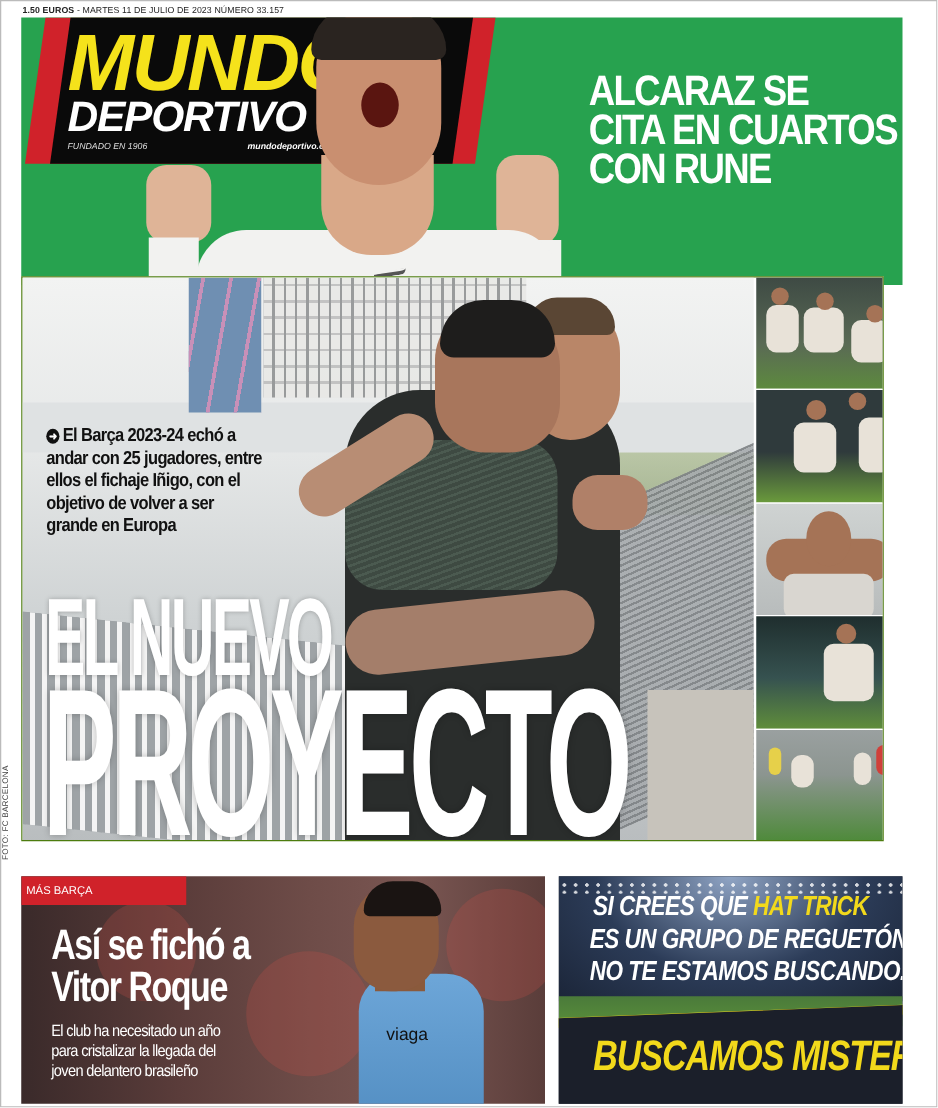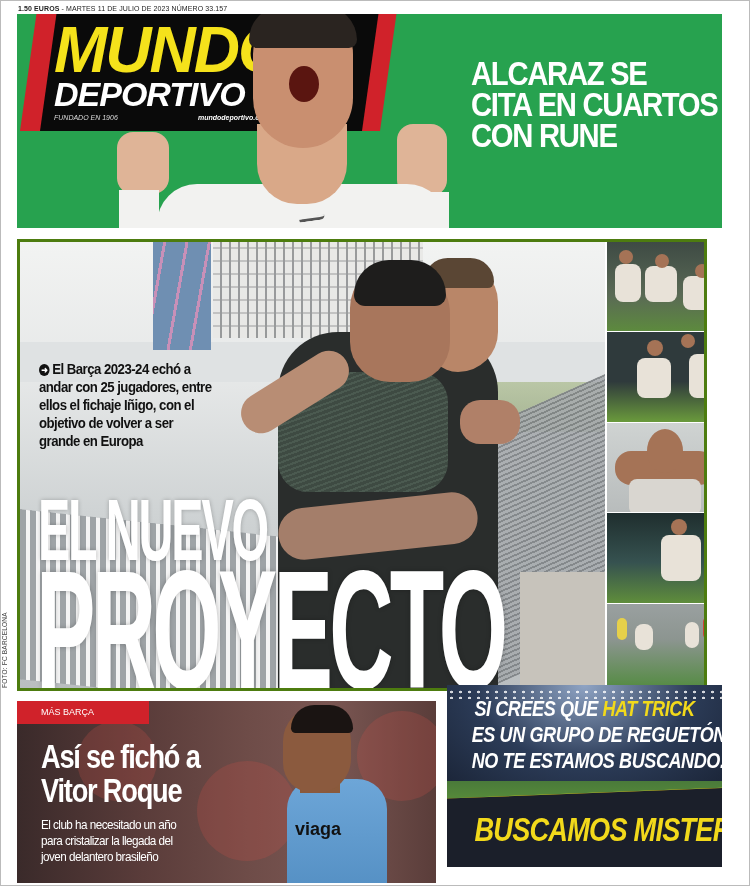--- a/index.html
+++ b/index.html
@@ -30,21 +30,21 @@
 .fig .fistR{position:absolute;left:280px;top:110px;width:50px;height:72px;background:#dfb497;border-radius:16px;}
 .fig .armL{position:absolute;left:2px;top:176px;width:40px;height:40px;background:#f2f2f0;}
 .fig .armR{position:absolute;left:292px;top:178px;width:40px;height:40px;background:#f2f2f0;}
 .fig .swoosh{position:absolute;left:182px;top:202px;width:26px;height:5px;border-bottom:3px solid #555;border-radius:0 0 20px 6px;transform:rotate(-8deg);}
 
 .tag-ten{position:absolute;left:456px;top:14px;width:198px;height:22px;background:#d0222a;color:#fff;font-size:9px;line-height:22px;padding-left:14px;font-family:"Liberation Sans Narrow","Liberation Sans",sans-serif;}
 .alc-title{position:absolute;left:454px;top:44px;width:260px;font-family:"Liberation Sans",sans-serif;font-weight:bold;color:#fff;font-size:34px;line-height:31px;letter-spacing:-1.5px;transform:scaleX(0.86);transform-origin:left top;white-space:nowrap;}
 .alc-sub{position:absolute;left:455px;top:158px;width:240px;color:#fff;font-size:10px;line-height:13.5px;letter-spacing:-0.2px;}
 
 
-.feat{position:absolute;left:17px;top:239px;width:690px;height:452px;border:3px solid #4d7c0f;background:#fff;overflow:hidden;}
+.feat{position:absolute;left:17px;top:221px;width:690px;height:452px;border:1px solid #4d7c0f;background:#fff;overflow:hidden;}
 .photo{position:absolute;left:0;top:0;width:585px;height:452px;background:linear-gradient(180deg,#f2f3f2 0%,#e6e8e8 30%,#cfd3d4 60%,#b9bdbf 100%);overflow:hidden;}
 .bld-stripe{position:absolute;left:133px;top:0;width:58px;height:108px;background:#6f8fb2;background-image:repeating-linear-gradient(100deg,transparent 0 10px,#c890b8 10px 13px,transparent 13px 22px);}
 .bld-grid{position:absolute;left:193px;top:0;width:210px;height:96px;background:#e8e8e6;background-image:repeating-linear-gradient(90deg,transparent 0 7px,#8a8c8e 7px 9px),repeating-linear-gradient(0deg,transparent 0 11px,#bbb 11px 13px);opacity:.85;}
 .bld-base{position:absolute;left:0;top:100px;width:585px;height:40px;background:#dfe2e3;}
 .greenery{position:absolute;left:460px;top:140px;width:125px;height:50px;background:linear-gradient(180deg,#a7b88a,#8ca070);opacity:.7;}
 .rail{position:absolute;left:455px;top:190px;width:130px;height:262px;background:repeating-linear-gradient(180deg,#7d8184 0 2px,#a6aaad 2px 5px);transform:skewY(-24deg);transform-origin:top left;opacity:.9;}
 .mesh{position:absolute;left:0;top:282px;width:280px;height:170px;background:#9ea3a6;background-image:repeating-linear-gradient(90deg,transparent 0 6px,#f4f4f4 6px 10px),repeating-linear-gradient(0deg,transparent 0 6px,#9ea3a6 6px 10px);transform:skewY(6deg);}
 .floor{position:absolute;left:500px;top:330px;width:85px;height:122px;background:#c7c3bb;}
 .man-back{position:absolute;left:258px;top:90px;width:220px;height:362px;background:#2a2d2c;border-radius:60px 60px 0 0;}
 .man-shirt{position:absolute;left:258px;top:130px;width:170px;height:120px;background:repeating-linear-gradient(160deg,#4b5a50 0 2px,#3e4a42 2px 5px);border-radius:30px;}
@@ -69,31 +69,31 @@
 .th4{background:linear-gradient(180deg,#1f2e2e 0%,#365250 55%,#5f8d3b 100%);}
 .th5{background:linear-gradient(180deg,#9aa0a0 0%,#8c9590 40%,#4e8a3a 100%);}
 .pl{position:absolute;background:#e8e2d8;border-radius:8px;}
 .sk{position:absolute;background:#a57356;border-radius:50%;}
 
 .foto-credit{position:absolute;left:1px;top:688px;font-size:6.5px;color:#444;transform:rotate(-90deg);transform-origin:left top;white-space:nowrap;letter-spacing:.2px;}
 
 
 .roque{position:absolute;left:17px;top:701px;width:419px;height:182px;overflow:hidden;background:linear-gradient(90deg,#3a2a2a 0%,#5a3c3a 30%,#6e4c48 55%,#7a5652 75%,#5a3d3a 100%);}
 .roque .bokeh{position:absolute;border-radius:50%;background:rgba(200,80,70,.25);}
-.mas-barca{position:absolute;left:0;top:0;width:132px;height:23px;background:#d0222a;color:#fff;font-size:9px;line-height:23px;padding-left:24px;}
+.mas-barca{position:absolute;left:0;top:0;width:132px;height:23px;background:#d0222a;color:#fff;font-size:9px;line-height:23px;padding-left:4px;}
 .roque-title{position:absolute;left:24px;top:38px;font-family:"Liberation Sans",sans-serif;font-weight:bold;color:#fff;font-size:34px;line-height:34px;letter-spacing:-1.5px;transform:scaleX(0.8);transform-origin:left top;white-space:nowrap;}
 .roque-sub{position:absolute;left:24px;top:116px;width:170px;color:#fff;font-size:13px;line-height:16px;letter-spacing:-0.6px;transform:scaleX(0.9);transform-origin:left top;}
 .vr-jersey{position:absolute;left:270px;top:78px;width:100px;height:110px;background:linear-gradient(180deg,#6da6d8,#5590c4);border-radius:30px 30px 0 0;}
 .vr-neck{position:absolute;left:283px;top:52px;width:40px;height:40px;background:#8a5a3c;}
 .vr-head{position:absolute;left:266px;top:6px;width:68px;height:86px;background:#8b5a3e;border-radius:34px 34px 34px 30px;}
 .vr-hair{position:absolute;left:274px;top:4px;width:62px;height:28px;background:#1a1412;border-radius:30px 30px 6px 6px;}
-.vr-logo{position:absolute;left:278px;top:118px;font-size:18px;font-weight:bold;color:#111;}
-
-
-.ad{position:absolute;left:447px;top:685px;width:275px;height:182px;overflow:hidden;background:#1e2430;}
+.vr-logo{position:absolute;left:292px;top:118px;font-size:14px;font-weight:normal;color:#111;}
+
+
+.ad{position:absolute;left:447px;top:701px;width:275px;height:182px;overflow:hidden;background:#1e2430;}
 .ad-sky{position:absolute;left:0;top:0;width:275px;height:100px;background:radial-gradient(ellipse at 50% 0%,#8fa4c4 0%,#2c3c58 55%,#1b2538 100%);}
 .ad-lights{position:absolute;left:0;top:4px;width:275px;height:10px;background-image:radial-gradient(circle,#fff 0 1.2px,transparent 1.6px);background-size:9px 6px;opacity:.8;}
 .ad-field{position:absolute;left:0;top:96px;width:275px;height:24px;background:linear-gradient(180deg,#4a7a3a,#5a8f3a);}
 .ad-yellow{position:absolute;left:-10px;top:108px;width:300px;height:8px;background:#f2d91b;transform:rotate(-2.2deg);}
 .ad-dark{position:absolute;left:-10px;top:114px;width:300px;height:80px;background:#1b1f2a;transform:rotate(-2.2deg);transform-origin:left top;}
 .ad-line{position:absolute;left:0;width:275px;text-align:center;font-family:"Liberation Sans",sans-serif;font-weight:bold;font-style:italic;color:#fff;font-size:22px;line-height:24px;letter-spacing:-0.5px;transform:scaleX(0.82);white-space:nowrap;}
 .ad-line .hl{color:#f2d91b;}
 .ad-mister{position:absolute;left:0;top:126px;width:275px;text-align:center;font-family:"Liberation Sans",sans-serif;font-weight:bold;font-style:italic;color:#f2d91b;font-size:34px;line-height:36px;letter-spacing:-1px;transform:scaleX(0.8);white-space:nowrap;}
 </style>
 </head>

